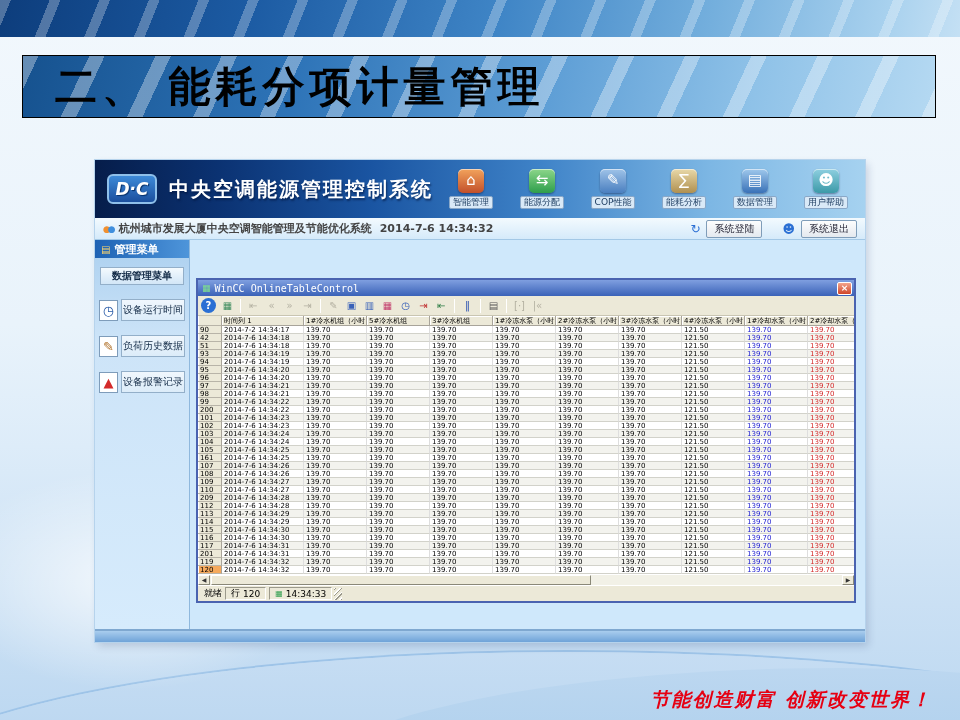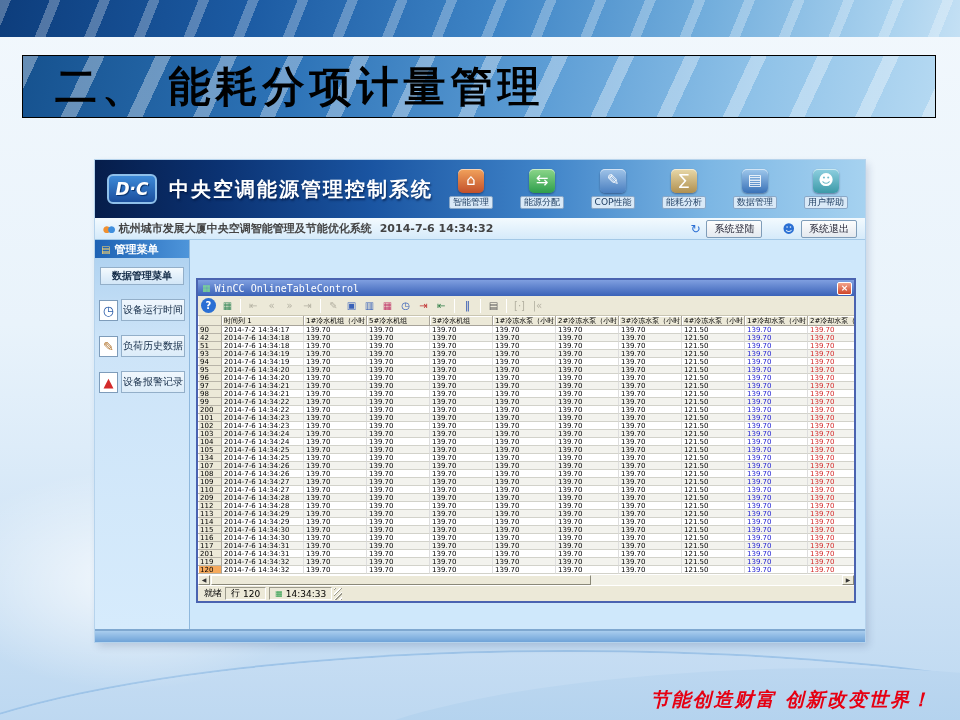--- a/index.html
+++ b/index.html
@@ -468,21 +468,21 @@
                 <div class="cell val" style="color: rgb(0, 0, 0);">139.70</div>
                 <div class="cell val" style="color: rgb(0, 0, 0);">139.70</div>
                 <div class="cell val" style="color: rgb(0, 0, 0);">139.70</div>
                 <div class="cell val" style="color: rgb(0, 0, 0);">139.70</div>
                 <div class="cell val" style="color: rgb(0, 0, 0);">139.70</div>
                 <div class="cell val" style="color: rgb(0, 0, 0);">121.50</div>
                 <div class="cell val" style="color: rgb(26, 26, 208);">139.70</div>
                 <div class="cell val" style="color: rgb(212, 42, 42);">139.70</div>
               </div>
               <div class="trow">
-                <div class="cell rn">134</div>
+                <div class="cell rn">161</div>
                 <div class="cell time">2014-7-6 14:34:25</div>
                 <div class="cell val" style="color: rgb(0, 0, 0);">139.70</div>
                 <div class="cell val" style="color: rgb(0, 0, 0);">139.70</div>
                 <div class="cell val" style="color: rgb(0, 0, 0);">139.70</div>
                 <div class="cell val" style="color: rgb(0, 0, 0);">139.70</div>
                 <div class="cell val" style="color: rgb(0, 0, 0);">139.70</div>
                 <div class="cell val" style="color: rgb(0, 0, 0);">139.70</div>
                 <div class="cell val" style="color: rgb(0, 0, 0);">121.50</div>
                 <div class="cell val" style="color: rgb(26, 26, 208);">139.70</div>
                 <div class="cell val" style="color: rgb(212, 42, 42);">139.70</div>

